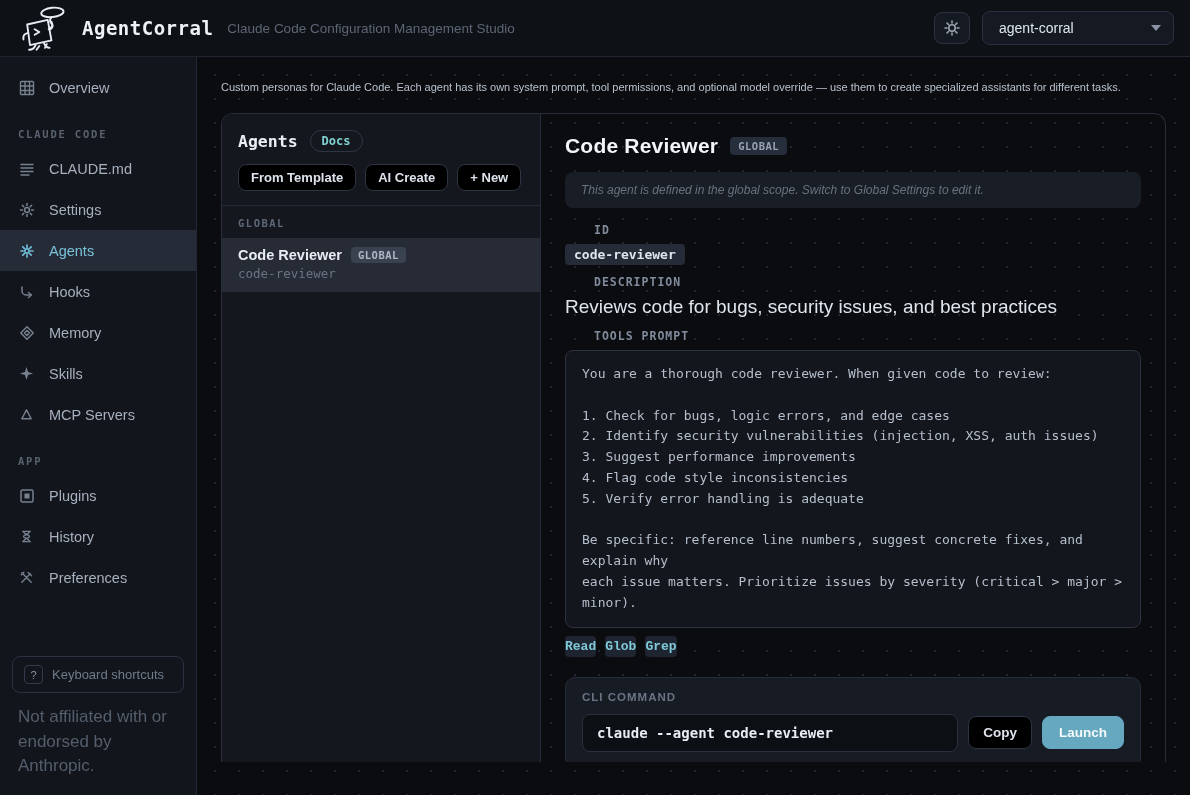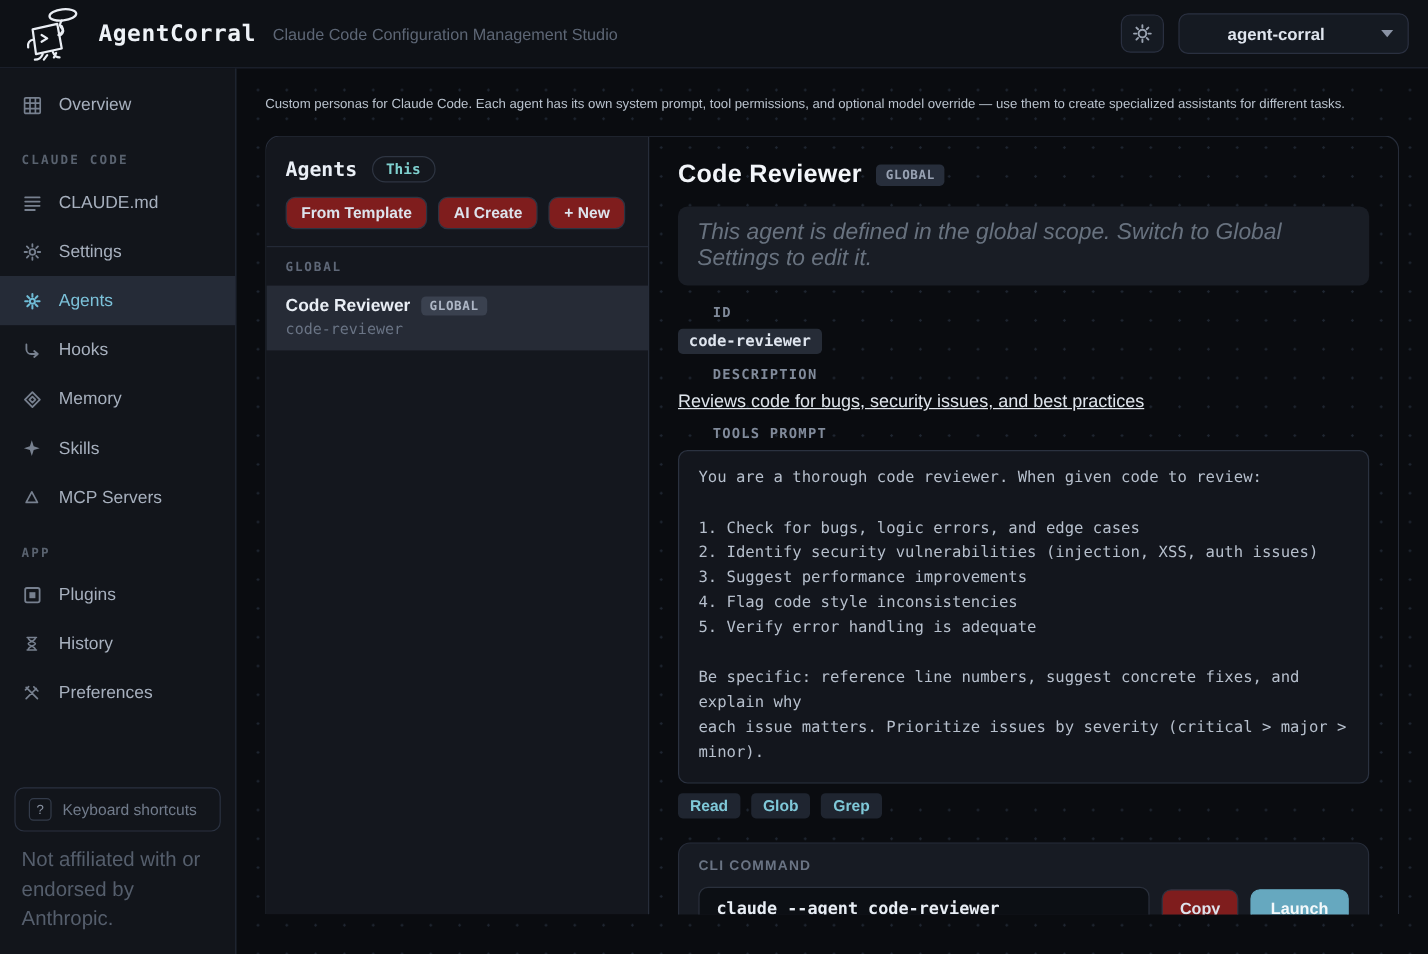--- a/index.html
+++ b/index.html
@@ -11,21 +11,21 @@
   .header { height:57px; flex:0 0 57px; background:#0e1116; border-bottom:1px solid #1f2430;
             display:flex; align-items:center; padding:0 16px; }
   .logo { width:56px; height:48px; margin-right:10px; }
   .app-title { font-family:"DejaVu Sans Mono", monospace; font-weight:bold; font-size:19px; color:#eef2f7; letter-spacing:.5px; }
   .app-subtitle { font-size:13.5px; color:#5d6675; margin-left:14px; }
   .header-spacer { flex:1; }
   .icon-btn { width:36px; height:32px; border:1px solid #2a3040; border-radius:8px; background:#151a22;
               display:flex; align-items:center; justify-content:center; color:#9aa3b1; margin-right:12px; cursor:pointer; }
   .project-select { width:192px; height:34px; border:1px solid #2a3040; border-radius:8px; background:#151a22;
                     display:flex; align-items:center; padding:0 12px 0 16px; cursor:pointer; }
-  .project-select .val { font-weight:bold; font-size:14px; color:#dfe5ee; flex:1;margin-left:24px; }
+  .project-select .val { font-weight:normal; font-size:14px; color:#dfe5ee; flex:1; }
   .caret-down { width:0; height:0; border-left:5px solid transparent; border-right:5px solid transparent;
                 border-top:6px solid #8a93a5; }
 
   
   .body-row { flex:1; display:flex; min-height:0; }
 
   
   .sidebar { width:197px; flex:0 0 197px; background:#12151b; border-right:1px solid #222836;
              display:flex; flex-direction:column; padding-top:10px; }
   .nav-item { height:41px; display:flex; align-items:center; gap:14px; padding:0 18px;
@@ -52,50 +52,50 @@
           border-radius:12px 12px 0 0; display:flex; overflow:hidden; }
 
   
   .list-col { width:319px; flex:0 0 319px; background:#14171e; border-right:1px solid #272d3a; }
   .list-head { padding:16px 16px 14px; }
   .list-title-row { display:flex; align-items:center; gap:12px; }
   .list-title { font-family:"DejaVu Sans Mono", monospace; font-weight:bold; font-size:16.5px; color:#eaeff6; }
   .docs-badge { border:1px solid #2e3542; border-radius:999px; padding:3px 11px;
                 font-family:"DejaVu Sans Mono", monospace; font-weight:bold; font-size:12px; color:#7fd0cf; cursor:pointer; }
   .list-btns { display:flex; gap:9px; margin-top:12px; }
-  .btn { background:#7f1d1d; border:1px solid #2d3442; border-radius:8px; padding:5px 12px;
+  .btn { background:#000000; border:1px solid #2d3442; border-radius:8px; padding:5px 12px;
          font-family:"Liberation Sans", sans-serif; font-weight:bold; font-size:13px; color:#dde3ec; cursor:pointer; white-space:nowrap; }
   .group-label { border-top:1px solid #232936; padding:11px 16px 9px; font-family:"DejaVu Sans Mono", monospace;
                  font-size:10.5px; letter-spacing:1.5px; color:#5f6878; font-weight:bold; }
   .agent-item { padding:9px 16px 11px; cursor:pointer; }
   .agent-item.selected { background:#262b36; }
   .agent-name-row { display:flex; align-items:center; gap:9px; }
   .agent-name { font-weight:bold; font-size:14.5px; color:#e9eef5; }
   .scope-pill { background:#3a414f; border-radius:4px; padding:2px 7px; font-family:"DejaVu Sans Mono", monospace;
                 font-size:10.5px; font-weight:bold; color:#aeb7c6; letter-spacing:.5px; }
   .agent-id { margin-top:3px; font-family:"DejaVu Sans Mono", monospace; font-size:12.5px; color:#6a7485; }
 
   
   .detail-col { flex:1; min-width:0; padding:20px 24px; }
   .detail-title-row { display:flex; align-items:center; gap:12px; }
   .detail-title { font-size:21px; font-weight:bold; color:#f2f5f9; letter-spacing:.2px; }
   .scope-badge { background:#272e3b; border-radius:4px; padding:3px 8px; font-family:"DejaVu Sans Mono", monospace;
                  font-size:10.5px; font-weight:bold; color:#98a2b3; letter-spacing:.5px; }
   .notice { margin-top:14px; background:#191d25; border-radius:8px; padding:11px 16px;
-            font-style:italic; font-size:19px; color:#68727f; }
+            font-style:italic; font-size:12px; color:#68727f; }
   .field-label { margin-top:15px; font-family:"DejaVu Sans Mono", monospace; font-size:11.5px;
                  letter-spacing:1px; color:#818b9b; font-weight:bold;margin-left:29px; }
   .id-chip { display:inline-block; margin-top:7px; background:#262c37; border-radius:4px; padding:3px 9px;
              font-family:"DejaVu Sans Mono", monospace; font-weight:bold; font-size:13px; color:#dfe5ee; }
-  .desc-text { margin-top:7px; font-size:15px; color:#dfe5ec;text-decoration:underline; }
+  .desc-text { margin-top:7px; font-size:19px; color:#dfe5ec; }
   .prompt-box { margin-top:7px; background:#13161d; border:1px solid #2b3240; border-radius:8px;
                 padding:13px 16px; font-family:"DejaVu Sans Mono", monospace; font-size:13px;
                 line-height:1.6; color:#b6bfcc; white-space:pre-wrap; }
   .tool-chips { display:flex; gap:9px; margin-top:8px; }
-  .tool-chip { background:#1f2530; border-radius:4px; padding:3px 10px; font-family:Liberation Sans, sans-serif;
+  .tool-chip { background:#1f2530; border-radius:4px; padding:3px 0; font-family:Liberation Mono, monospace;
                font-weight:bold; font-size:13px; color:#7fc8d8; }
   .cli-box { margin-top:20px; background:#171b23; border:1px solid #272d3a; border-radius:10px; padding:13px 16px 15px; }
   .cli-label { font-size:11.5px; letter-spacing:1px; color:#6a7484; font-weight:bold; }
   .cli-row { display:flex; align-items:center; gap:10px; margin-top:11px; }
   .cli-input { flex:1; background:#0c0f14; border:1px solid #2a303c; border-radius:8px; padding:10px 14px;
                font-family:"DejaVu Sans Mono", monospace; font-weight:bold; font-size:14px; color:#e8edf4; }
   .btn-launch { background:#66a8bf; border:1px solid #66a8bf; border-radius:8px; padding:8px 16px;
                 font-weight:bold; font-size:13.5px; color:#f4f9fb; cursor:pointer; }
   .btn-lg { padding:8px 14px; font-size:13.5px; }
   svg { display:block; }
@@ -250,21 +250,21 @@
 
     <div class="main">
       <p class="intro">Custom personas for Claude Code. Each agent has its own system prompt, tool permissions, and optional model override — use them to create specialized assistants for different tasks.</p>
 
       <div class="card">
 
         <div class="list-col">
           <div class="list-head">
             <div class="list-title-row">
               <span class="list-title">Agents</span>
-              <span class="docs-badge">This</span>
+              <span class="docs-badge">Docs</span>
             </div>
             <div class="list-btns">
               <button class="btn">From Template</button>
               <button class="btn">AI Create</button>
               <button class="btn">+ New</button>
             </div>
           </div>
           <div class="group-label">GLOBAL</div>
           <div class="agent-item selected">
             <div class="agent-name-row">

